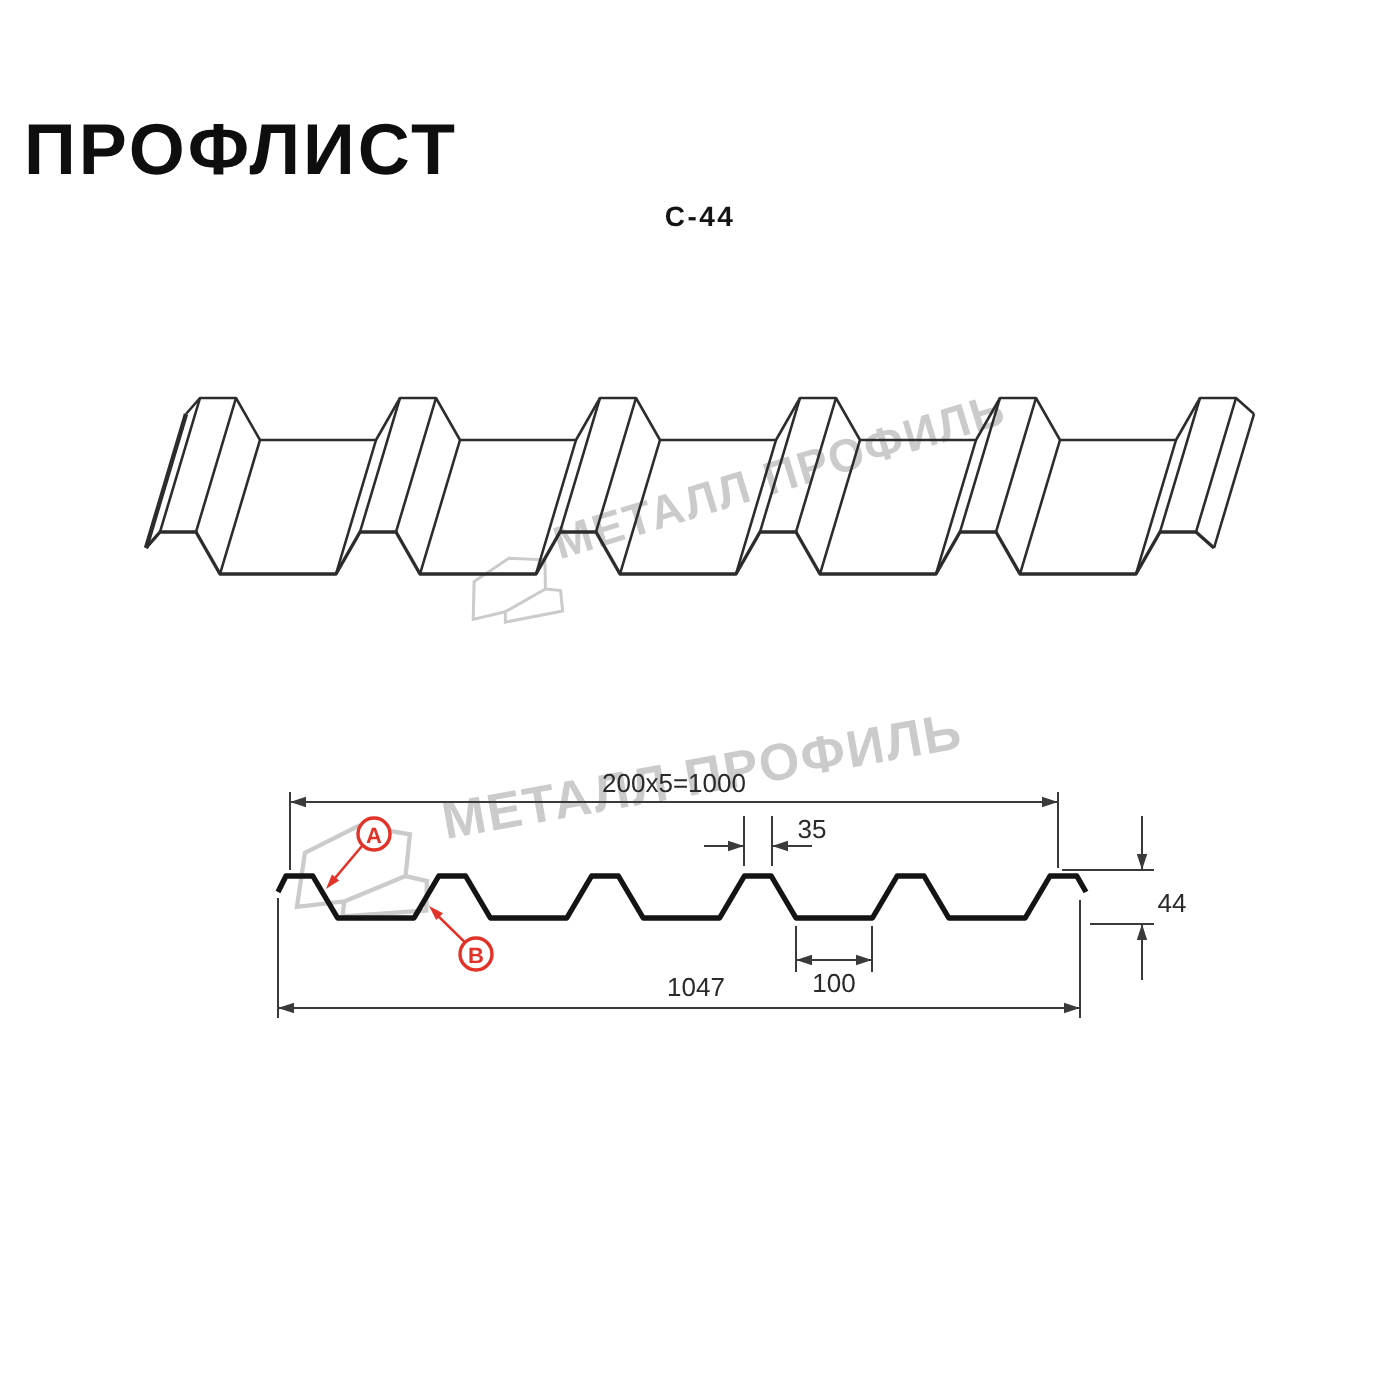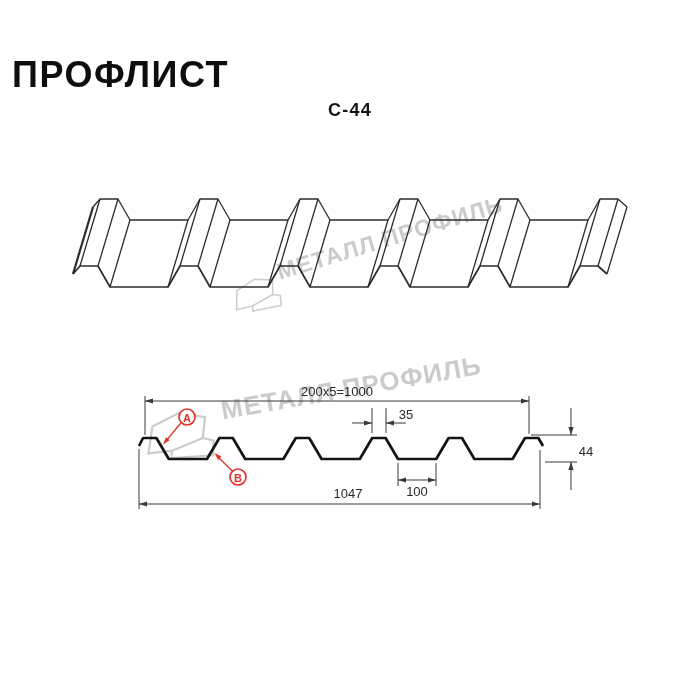--- a/index.html
+++ b/index.html
@@ -1,21 +1,21 @@
 <!DOCTYPE html>
 <html><head>
 <meta charset="utf-8">
 <style>
   html,body{margin:0;padding:0;background:#fff;}
   .page{position:relative;width:700px;height:700px;background:#ffffff;overflow:hidden;
         font-family:"Liberation Sans", sans-serif;}
   .title{position:absolute;top:54px;left:0;width:700px;
          font-size:36px;font-weight:bold;letter-spacing:1.5px;color:#0e0e0e;padding-left:12px;}
   .subtitle{position:absolute;top:100px;left:0;width:700px;text-align:center;
-         font-size:18px;font-weight:bold;letter-spacing:1.2px;color:#141414;}
+         font-size:14px;font-weight:bold;letter-spacing:1.2px;color:#141414;}
   .footer{position:absolute;top:614px;left:0;width:700px;text-align:center;
          font-size:16px;font-weight:bold;letter-spacing:0.4px;color:#333333;}
   svg{position:absolute;top:0;left:0;}
   .wm-text{fill:#cbcbcb;font-weight:bold;letter-spacing:1px;}
   .dim{stroke:#3a3a3a;stroke-width:1;fill:none;}
   .dim-arrow{fill:#3a3a3a;stroke:none;}
   .dim-text{fill:#2a2a2a;font-size:13px;}
   .red-stroke{stroke:#e23328;fill:none;}
   .red-fill{fill:#e23328;stroke:none;}
   .marker-letter{fill:#e23328;font-size:11px;font-weight:bold;text-anchor:middle;}

